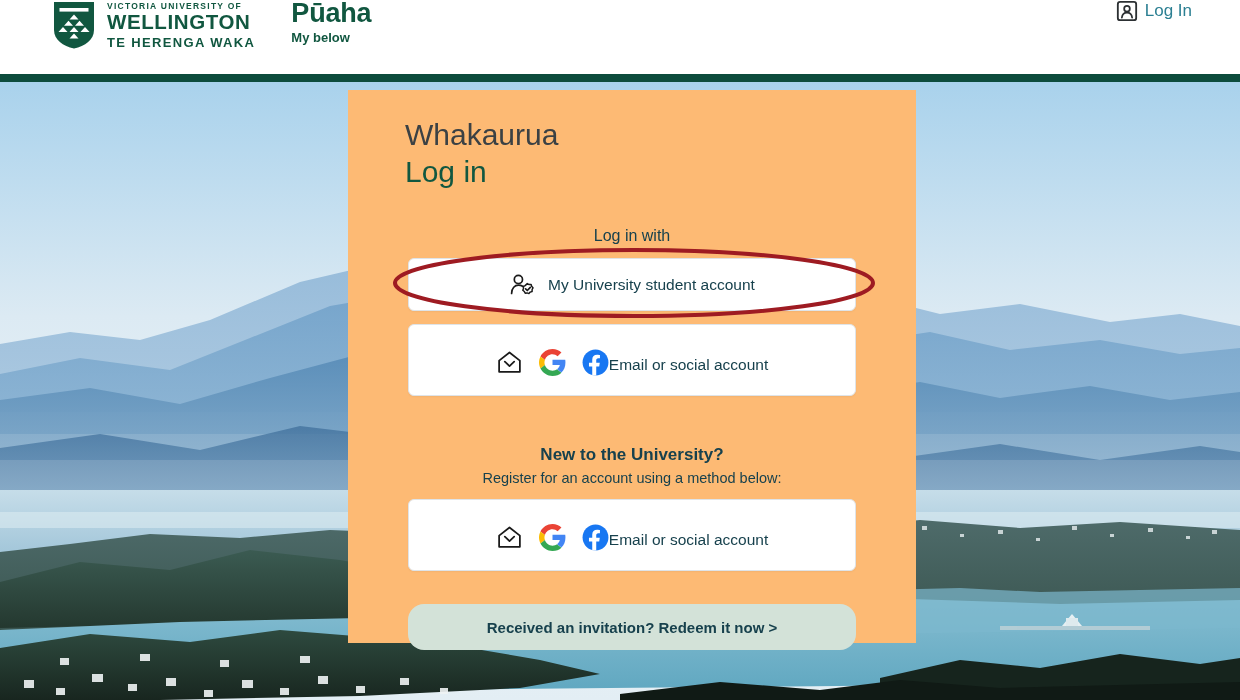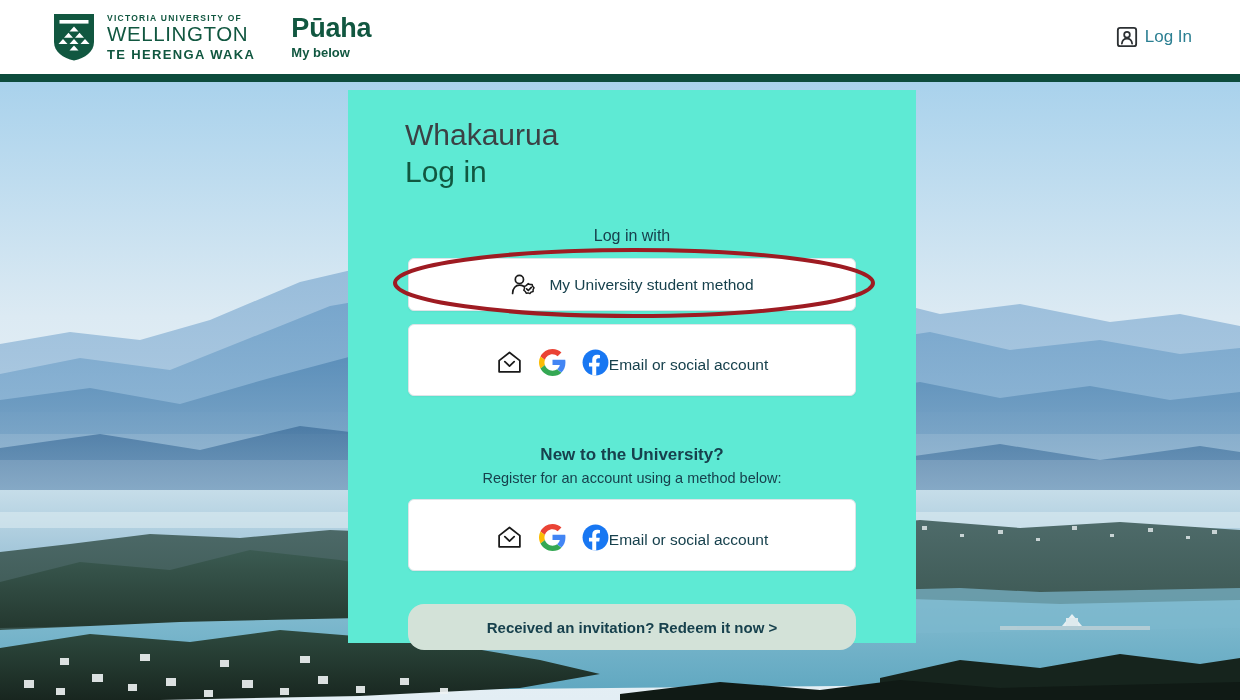--- a/index.html
+++ b/index.html
@@ -20,21 +20,21 @@
     overflow: hidden;
   }
 
   
   .site-header {
     position: relative;
     width: 1240px;
     height: 74px;
     background: #ffffff;
     display: flex;
-    align-items: center;
+    align-items: flex-start;
     z-index: 5;
   }
 
   .brand-block {
     display: flex;
     align-items: center;
     margin-left: 52px;
   }
 
   .shield {
@@ -50,21 +50,21 @@
   }
   .wm-line1 {
     font-size: 8.5px;
     letter-spacing: 1.25px;
     font-weight: bold;
     display: block;
   }
   .wm-line2 {
     font-size: 20.5px;
     letter-spacing: 0.6px;
-    font-weight: normal;
+    font-weight: bold;
     display: block;
     margin-top: 2px;
   }
   .wm-line3 {
     font-size: 13px;
     letter-spacing: 1.35px;
     font-weight: bold;
     display: block;
     margin-top: 3px;
   }
@@ -123,21 +123,21 @@
   }
   .hero svg { display: block; width: 1240px; height: 618px; }
 
   
   .login-card {
     position: absolute;
     left: 348px;
     top: 90px;
     width: 568px;
     height: 553px;
-    background: #5eead4;
+    background: #fdba74;
     z-index: 10;
     padding: 0;
   }
 
   .card-title-wrap {
     padding: 26px 0 0 57px;
   }
   .title-whakaurua {
     font-size: 30px;
     color: #3b4144;
@@ -423,21 +423,21 @@
 
     <div class="section-label">Log in with</div>
 
     <div class="auth-btn single-row">
       <svg width="26" height="26" viewBox="0 0 26 26">
         <circle cx="9.4" cy="7.4" r="4.1" fill="none" stroke="#1a1a1a" stroke-width="1.7"></circle>
         <path d="M2.6 21.5 C2.6 15.8 6.0 13.2 9.4 13.2 C11.0 13.2 12.4 13.6 13.6 14.3" fill="none" stroke="#1a1a1a" stroke-width="1.7" stroke-linecap="round"></path>
         <path d="M18.3 11.6 L20.1 12.6 L22.1 12.4 L22.6 14.3 L24.0 15.8 L23.1 17.5 L23.1 19.5 L21.2 20.1 L19.9 21.6 L18.1 20.9 L16.2 21.2 L15.3 19.5 L13.8 18.2 L14.5 16.4 L14.3 14.5 L16.1 13.6 Z" fill="none" stroke="#1a1a1a" stroke-width="1.5" stroke-linejoin="round"></path>
         <path d="M16.6 16.9 L18.3 18.5 L21.3 15.3" fill="none" stroke="#1a1a1a" stroke-width="1.7" stroke-linecap="round" stroke-linejoin="round"></path>
       </svg>
-      <span class="auth-label">My University student method</span>
+      <span class="auth-label">My University student account</span>
     </div>
 
     <div class="auth-btn icon-stack">
       <div class="icon-row">
         <svg width="27" height="27" viewBox="0 0 26 26">
           <path d="M3 11.2 L13 3.4 L23 11.2 L23 22 L3 22 Z" fill="#ffffff" stroke="#1a1a1a" stroke-width="1.7" stroke-linejoin="round"></path>
           <path d="M8.5 12.2 L13 16.4 L17.5 12.2" fill="none" stroke="#1a1a1a" stroke-width="1.7" stroke-linecap="round" stroke-linejoin="round"></path>
         </svg>
         <svg width="27" height="27" viewBox="0 0 48 48">
           <path fill="#EA4335" d="M24 9.5c3.5 0 6.6 1.2 9.1 3.6l6.8-6.8C35.9 2.4 30.4 0 24 0 14.6 0 6.5 5.4 2.6 13.2l7.9 6.2C12.4 13.7 17.7 9.5 24 9.5z"></path>

